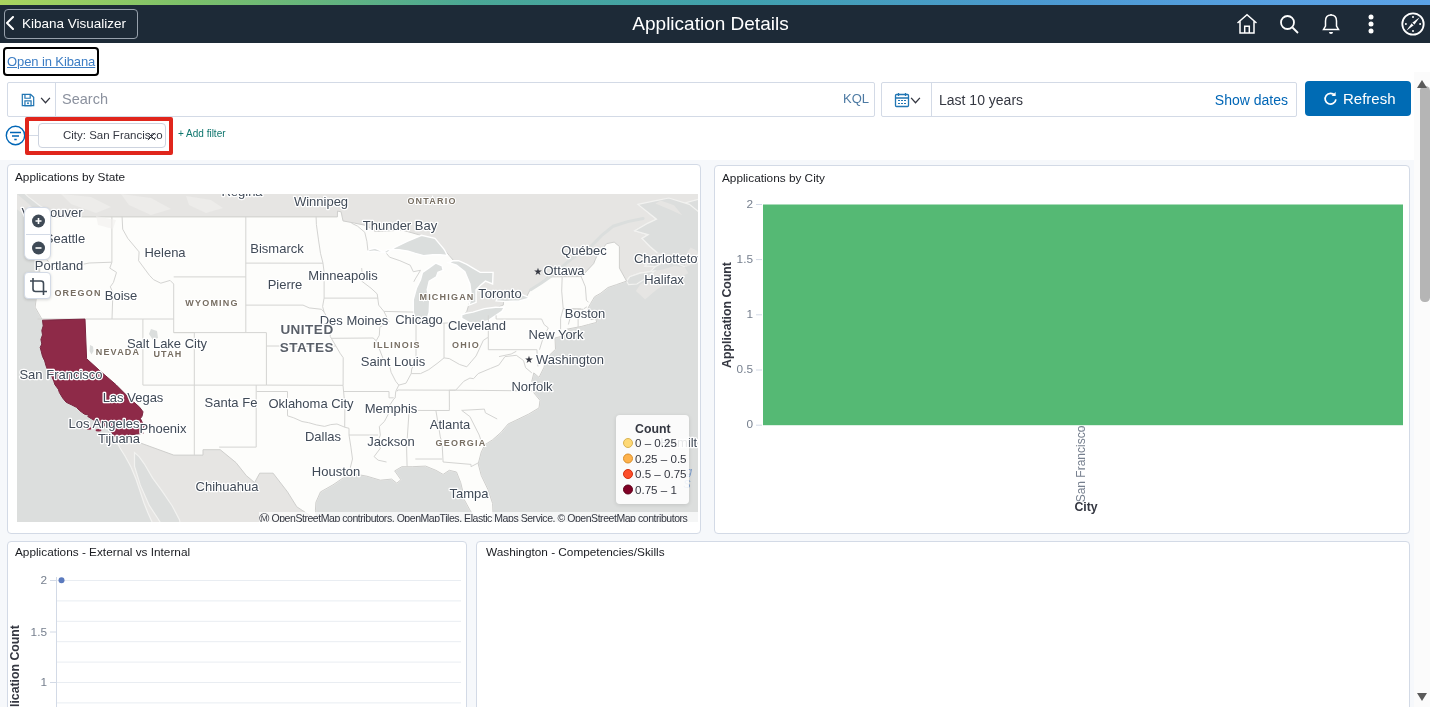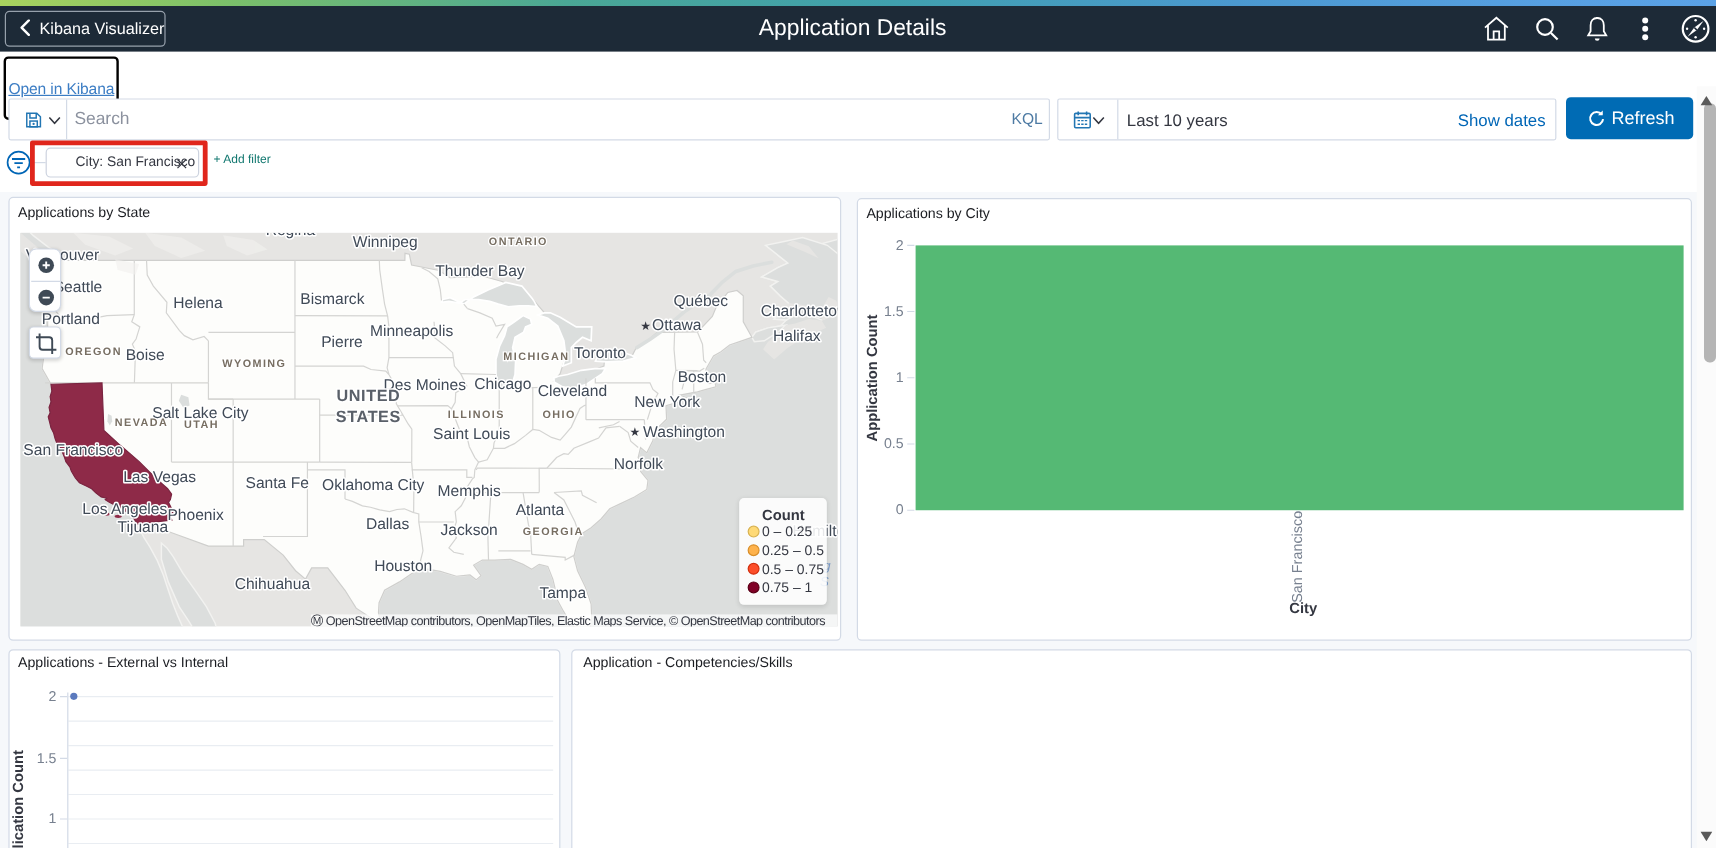--- a/index.html
+++ b/index.html
@@ -1,22 +1,22 @@
 <!DOCTYPE html>
 <html><head><meta charset="utf-8"><style>
 *{margin:0;padding:0;box-sizing:border-box}
 html,body{width:1430px;height:707px;overflow:hidden;font-family:"Liberation Sans",sans-serif;background:#fff}
 
 #strip{position:absolute;top:0;left:0;width:1430px;height:5px;background:linear-gradient(90deg,#a9d45f 0%,#7cc069 13%,#4aa795 33%,#40a0ae 52%,#4b99d0 72%,#57a0e2 90%,#5ba2e6 100%)}
 #hdr{position:absolute;top:5px;left:0;width:1430px;height:38px;background:#1d2a37}
-#backbtn{position:absolute;left:4px;top:4px;width:134px;height:30px;border:1px solid #97a1ac;border-radius:4px;color:#fff;font-size:13.5px;line-height:28px;text-align:right}
+#backbtn{position:absolute;left:4px;top:4px;width:134px;height:30px;border:1px solid #97a1ac;border-radius:4px;color:#fff;font-size:13.5px;line-height:28px;text-align:left}
 #hdrtitle{position:absolute;top:0;left:0;width:100%;height:38px;line-height:37px;text-align:center;color:#fff;font-size:19px;font-weight:400;text-indent:-9px}
 .hicon{position:absolute;top:7px}
 
-#openlink{position:absolute;left:3px;top:47px;border:2px solid #000;border-radius:4px;padding:16px 2px;font-size:13px;letter-spacing:-0.1px;color:#3c7dc4;text-decoration:underline;line-height:17px}
+#openlink{position:absolute;left:3px;top:47px;border:2px solid #000;border-radius:4px;padding:4px 2px;font-size:13px;letter-spacing:-0.1px;color:#3c7dc4;text-decoration:underline;line-height:17px}
 
 .box{position:absolute;background:#fff;border:1px solid #d3dae6;border-radius:2px}
 #qbar{left:7px;top:82px;width:868px;height:35px}
 #qsep{position:absolute;left:47px;top:0;width:1px;height:33px;background:#d3dae6}
 #qsearch{position:absolute;left:54px;top:8px;font-size:14.5px;color:#8b919e}
 #kql{position:absolute;right:5px;top:8px;font-size:13px;color:#4d7aa3}
 #dbar{left:881px;top:82px;width:416px;height:35px}
 #dsep{position:absolute;left:49px;top:0;width:1px;height:33px;background:#d3dae6}
 #dtext{position:absolute;left:57px;top:9px;font-size:14px;color:#343741}
 #showdates{position:absolute;right:8px;top:9px;font-size:14px;color:#0166b6}
@@ -356,21 +356,21 @@
       <text x="47" y="584">2</text>
           <text x="47" y="636">1.5</text>
           <text x="47" y="686">1</text>
     </g>
     <circle cx="61.5" cy="580.3" r="3" fill="#5b7abe"></circle>
     <text x="19" y="678" class="axb" transform="rotate(-90 19 678)" text-anchor="middle">Application Count</text>
   </svg>
   <div class="ptitle" style="top:3px">Applications - External vs Internal</div>
  </div>
  <div class="panel" id="p4">
-      <div class="ptitle" style="left:9px;top:3px">Application - Competencies/Skills</div>
+      <div class="ptitle" style="left:9px;top:3px">Washington - Competencies/Skills</div>
     </div>
 </div>
 
 <div id="sbar">
   <div id="sthumb"></div>
   <svg style="position:absolute;left:3px;top:8px" width="10" height="8" viewBox="0 0 10 8">
       <path d="M5 0 L10 8 H0 Z" fill="#5a5a5a"></path>
     </svg>
   <svg style="position:absolute;left:3px;top:621px" width="10" height="8" viewBox="0 0 10 8">
       <path d="M5 8 L10 0 H0 Z" fill="#5a5a5a"></path>

